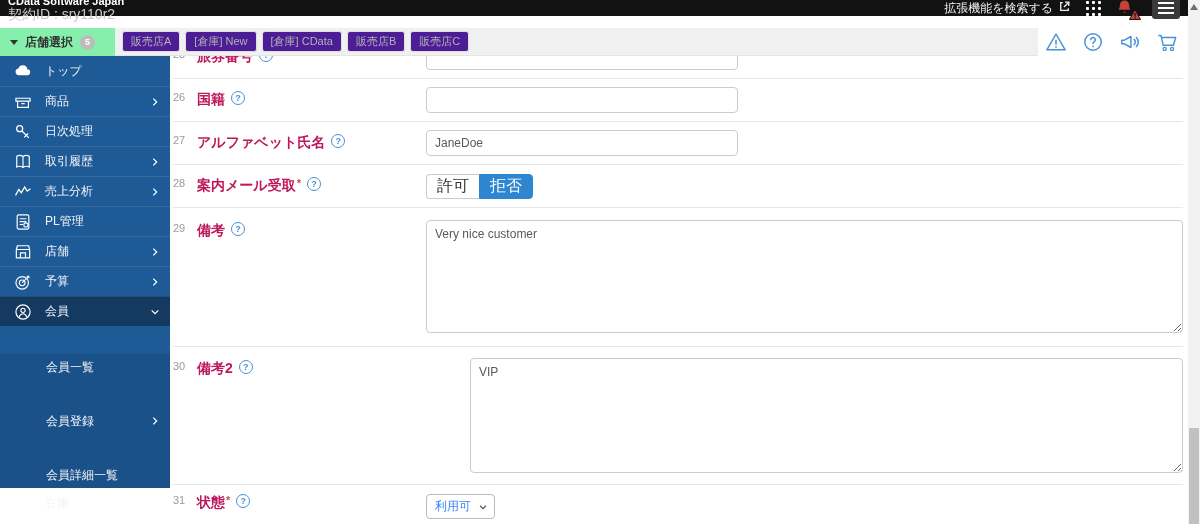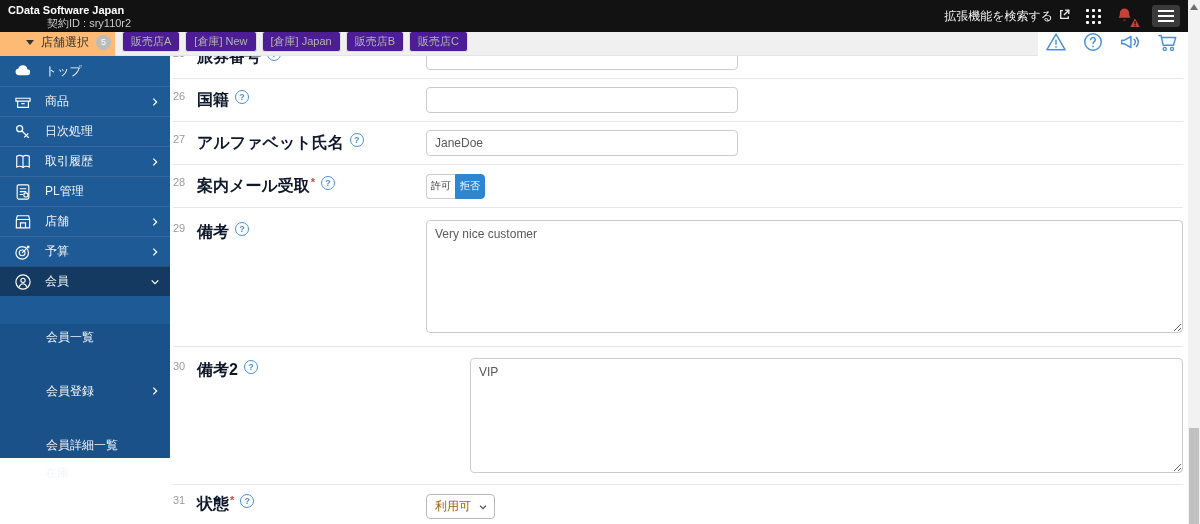--- a/index.html
+++ b/index.html
@@ -1,38 +1,38 @@
 <!DOCTYPE html>
 <html><head>
 <meta charset="utf-8">
 <style>
   * { margin:0; padding:0; box-sizing:border-box; }
   html,body { width:1200px; height:524px; overflow:hidden;
     font-family:"Liberation Sans","DejaVu Sans",sans-serif; background:#fff; }
 
   
-  .topbar { position:absolute; left:0; top:0; width:1188px; height:32px;
+  .topbar { position:absolute; left:0; top:0; width:1188px; height:16px;
     background:#121212; display:flex; align-items:center; justify-content:space-between;
     padding:0 8px 0 8px; z-index:5; }
   .brand-block { line-height:1.1; padding-top:1px; }
   .brand { color:#fff; font-size:11px; font-weight:bold; }
-  .contract { color:#c9c9c9; font-size:11px;margin-left:39px; }
+  .contract { color:#c9c9c9; font-size:14px; }
   .topbar-right { display:flex; align-items:center; gap:14px; }
   .ext-search { color:#f0f0f0; font-size:12px; display:flex; align-items:center; gap:5px; cursor:pointer; }
   .apps-grid { display:grid; grid-template-columns:repeat(3,5px); grid-template-rows:repeat(3,5px); gap:1px; }
   .apps-grid i { width:3px; height:3px; background:#fff; border-radius:1px; display:block; margin:1px; }
   .bell-wrap { position:relative; width:22px; height:20px; }
   .burger { width:28px; height:22px; background:#3a3a3a; border-radius:3px;
     display:flex; flex-direction:column; justify-content:center; gap:3px; align-items:center; cursor:pointer; }
   .burger i { display:block; width:16px; height:2px; background:#fff; }
 
   
   .subbar { position:absolute; left:0; top:28px; width:1188px; height:28px; display:flex; z-index:4; }
-  .store-select { width:115px; background:#fdba74; display:flex; align-items:center; gap:7px;
-    padding-left:26px; font-size:12px; color:#333; cursor:pointer; }
+  .store-select { width:115px; background:#86efac; display:flex; align-items:center; gap:7px;
+    padding-left:10px; font-size:12px; color:#333; cursor:pointer;font-weight:bold; }
   .caret-down { width:0; height:0; border-left:4px solid transparent; border-right:4px solid transparent;
     border-top:5px solid #333; }
   .count-badge { width:15px; height:15px; border-radius:50%; background:#bcbcbc; color:#fff;
     font-size:9px; display:flex; align-items:center; justify-content:center; }
   .tabs-area { flex:1; background:#f0f0f0; border-bottom:1px solid #e4e4e4;
     display:flex; align-items:center; gap:5px; padding-left:7px; }
   .store-tab { height:21px; padding:0 8px; background:#4c1d95; border:1px solid #dedede;
     border-radius:3px; color:#b3b3b3; font-size:11px; display:flex; align-items:center; cursor:pointer; }
   .icons-area { width:150px; background:#fff; display:flex; align-items:center;
     justify-content:flex-end; gap:15px; padding-right:10px; }
@@ -58,45 +58,45 @@
   .scrollwrap { margin-top:-20px; }
   .frow { display:flex; margin:0 5px 0 3px; border-bottom:1px solid #e7e7e7; }
   .frow.h43 { height:43px; align-items:center; }
   .frow.h139 { height:139px; align-items:flex-start; }
   .frow.h138 { height:138px; align-items:flex-start; }
   .frow.hlast { height:95px; align-items:flex-start; border-bottom:none; }
   .frow.tall .flabel { padding-top:14px; }
   .frow.hlast .flabel, .frow.hlast .ffield { padding-top:9px; }
   .flabel { width:253px; flex:none; display:flex; align-items:flex-start; }
   .fnum { width:24px; color:#9a9a9a; font-size:11px; flex:none; }
-  .fname { color:#0f172a; font-size:16px; font-weight:bold; }
+  .fname { color:#be185d; font-size:14px; font-weight:bold; }
   .req { color:#cc4a44; font-size:11px; font-weight:bold; margin-left:1px; }
   .help { width:14px; height:14px; border:1px solid #4a90d2; border-radius:50%;
     color:#4a90d2; font-size:9px; font-weight:bold; display:inline-flex; align-items:center;
     justify-content:center; margin-left:6px; cursor:pointer; flex:none; }
   .ffield { flex:1; display:flex; align-items:center; }
   .frow.tall .ffield, .frow.hlast .ffield { align-items:flex-start; }
   .frow.tall .ffield { padding-top:12px; }
   .tinput { width:312px; height:26px; border:1px solid #ccc; border-radius:4px;
     padding:0 8px; font-size:12px; color:#595959; outline:none;
     font-family:"Liberation Sans","DejaVu Sans",sans-serif; }
   .tarea { flex:1; height:113px; border:1px solid #ccc; border-radius:4px;
     padding:6px 8px; font-size:12px; color:#595959; resize:both; outline:none;
     font-family:"Liberation Sans","DejaVu Sans",sans-serif;
     background-image:linear-gradient(135deg, transparent 0 74%, #bbb 74% 77%, transparent 77% 82%, #bbb 82% 85%, transparent 85% 90%, #bbb 90% 93%, transparent 93%);
     background-repeat:no-repeat; background-position:right bottom; background-size:11px 11px; }
   .tarea.t115 { height:115px;margin-left:44px; }
   .toggle { display:flex; }
-  .tbtn { height:25px; padding:0 4px; font-size:10px; display:flex; align-items:center;
+  .tbtn { height:25px; padding:0 10px; font-size:16px; display:flex; align-items:center;
     cursor:pointer; border:1px solid #ccc; background:#fff; color:#333; }
   .tbtn.first { border-radius:4px 0 0 4px; border-right:none; }
   .tbtn.sel { background:#2e86d1; border-color:#2e86d1; color:#fff; border-radius:0 4px 4px 0; }
   .selbox { height:25px; min-width:58px; border:1px solid #b9b9b9; border-radius:4px;
     background:#fff; display:flex; align-items:center; padding:0 6px 0 8px; gap:7px;
-    font-size:12px; color:#a16207; cursor:pointer; }
+    font-size:12px; color:#3b82f6; cursor:pointer; }
 
   
   .scrollbar { position:absolute; right:0; top:0; width:12px; height:524px;
     background:#f2f2f2; z-index:10; }
   .scroll-up { position:absolute; top:4px; left:2px; width:0; height:0;
     border-left:4px solid transparent; border-right:4px solid transparent;
     border-bottom:6px solid #6e6e6e; cursor:pointer; }
   .scroll-thumb { position:absolute; top:428px; left:1px; width:10px; height:96px;
     background:#c1c1c1; cursor:pointer; }
 
@@ -153,21 +153,21 @@
 
 <div class="subbar">
   <div class="store-select">
     <span class="caret-down"></span>
     <span>店舗選択</span>
     <span class="count-badge">5</span>
   </div>
   <div class="tabs-area">
     <div class="store-tab">販売店A</div>
     <div class="store-tab">[倉庫] New</div>
-    <div class="store-tab">[倉庫] Japan</div>
+    <div class="store-tab">[倉庫] CData</div>
     <div class="store-tab">販売店B</div>
     <div class="store-tab">販売店C</div>
   </div>
   <div class="icons-area">
     <svg class="blue-ic" viewBox="0 0 24 24" style="color:#4a90d9">
         <path class="stroke" stroke-width="1.6" stroke-linejoin="round" d="M12 3.5 22 20.5H2z" fill="none" stroke="#4a90d9"></path>
         <rect x="11.2" y="9.5" width="1.6" height="5.5" fill="#4a90d9"></rect>
         <rect x="11.2" y="16.5" width="1.6" height="1.8" fill="#4a90d9"></rect>
       </svg>
     <svg class="blue-ic" viewBox="0 0 24 24">
@@ -208,20 +208,29 @@
         <circle cx="8" cy="8" r="3.6" fill="none" stroke="#fff" stroke-width="1.5"></circle>
         <path d="M10.8 10.8 19 19M16 16l2.3-2.3M13.5 18.5l2-2" fill="none" stroke="#fff" stroke-width="1.5"></path>
       </svg>
     <span class="lbl">日次処理</span>
   </div>
   <div class="sb-item">
     <svg class="ic" viewBox="0 0 24 24">
         <path d="M12 5.5C10 4 6.5 4 4.5 5v13c2-1 5.5-1 7.5.5 2-1.5 5.5-1.5 7.5-.5V5c-2-1-5.5-1-7.5.5zM12 5.5v13" fill="none" stroke="#fff" stroke-width="1.4"></path>
       </svg>
     <span class="lbl">取引履歴</span>
+    <svg class="chev" viewBox="0 0 24 24">
+        <path d="M8 4l8 8-8 8" fill="none" stroke="#fff" stroke-width="3"></path>
+      </svg>
+  </div>
+  <div class="sb-item">
+    <svg class="ic" viewBox="0 0 24 24">
+        <path d="M3 16l4-7 3 4 4-7 3 5 4-3" fill="none" stroke="#fff" stroke-width="1.5"></path>
+      </svg>
+    <span class="lbl">売上分析</span>
     <svg class="chev" viewBox="0 0 24 24">
         <path d="M8 4l8 8-8 8" fill="none" stroke="#fff" stroke-width="3"></path>
       </svg>
   </div>
   <div class="sb-item">
     <svg class="ic" viewBox="0 0 24 24">
         <rect x="5" y="3.5" width="14" height="17" rx="1.5" fill="none" stroke="#fff" stroke-width="1.4"></rect>
         <path d="M8 8h8M8 11.5h8M8 15h4" stroke="#fff" stroke-width="1.3"></path>
         <circle cx="15.5" cy="15.5" r="2.5" fill="none" stroke="#fff" stroke-width="1.3"></circle>
       </svg>

